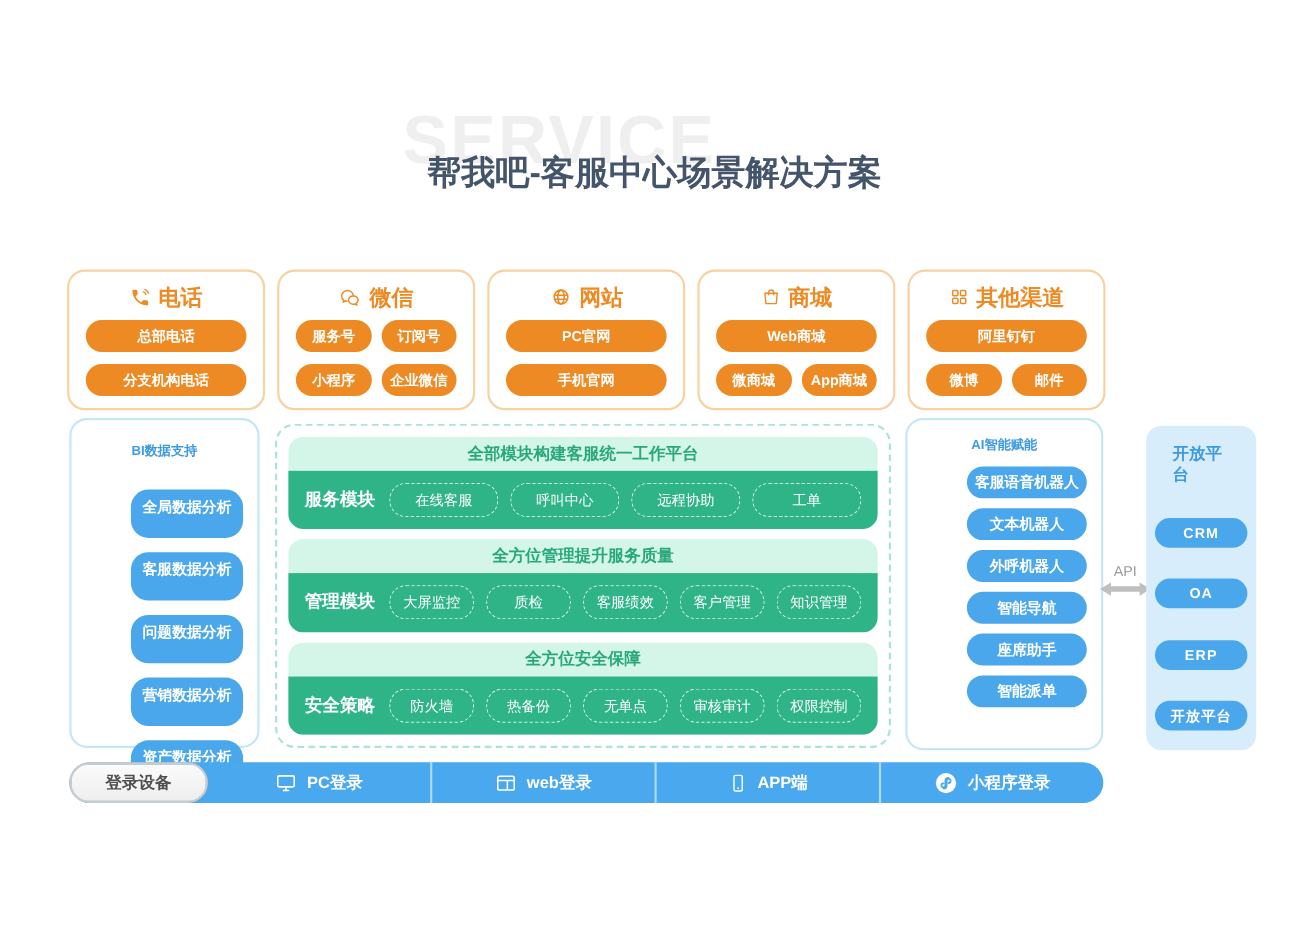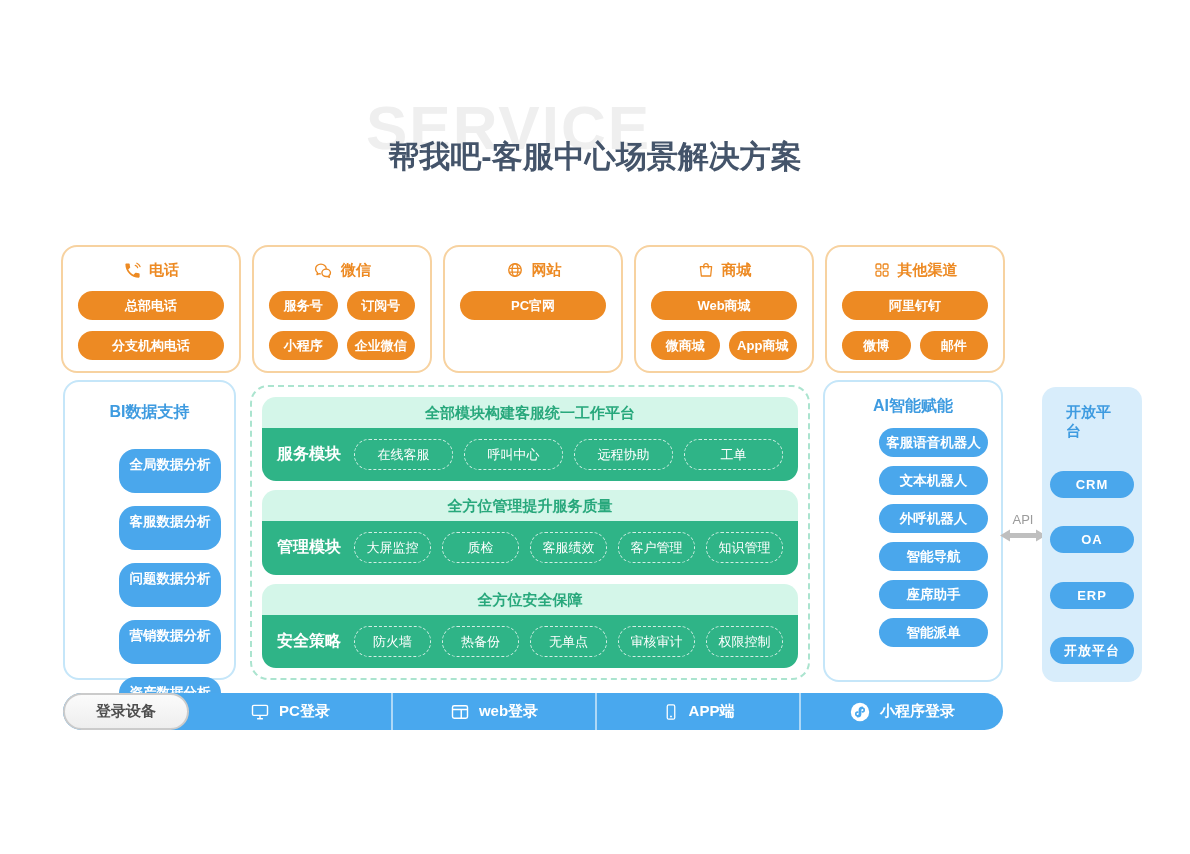--- a/index.html
+++ b/index.html
@@ -10,30 +10,30 @@
   .watermark{position:absolute;left:366px;top:92px;font-size:62px;font-weight:700;
              color:#EFEFEF;letter-spacing:2px;}
   .main-title{position:absolute;left:0;top:136px;width:100%;text-align:center;
               font-size:31px;font-weight:700;color:#44546A;}
 
   
   .channels{position:absolute;left:61px;top:245px;width:944px;height:128px;display:flex;gap:11px;}
   .channel-box{flex:1;background:#fff;border:2px solid #F7D2A0;border-radius:16px;
                box-sizing:border-box;padding:11px 15px 0;}
   .channel-header{height:24px;display:flex;align-items:center;justify-content:center;gap:7px;
-                  color:#ED8A23;font-weight:700;font-size:15px;margin-bottom:9px;}
+                  color:#ED8A23;font-weight:700;font-size:20px;margin-bottom:9px;}
   .crow{display:flex;gap:9px;margin-bottom:11px;}
   .cpill{flex:1;background:#ED8A23;border-radius:15px;color:#fff;font-size:13px;height:29px;
          line-height:29px;text-align:center;font-weight:600;white-space:nowrap;overflow:hidden;}
 
   
   .side-box{position:absolute;background:#fff;border:2px solid #C5E6F9;border-radius:16px;box-sizing:border-box;}
   #bi-box{left:63px;top:380px;width:173px;height:300px;}
   #ai-box{left:823px;top:380px;width:180px;height:302px;}
-  .side-title{text-align:center;color:#3E9BE0;font-weight:700;font-size:16px;margin-top:20px;}
+  .side-title{text-align:center;color:#3E9BE0;font-weight:700;font-size:12px;margin-top:20px;}
   #ai-box .side-title{margin-top:14px;}
   .side-pills{display:flex;flex-direction:column;gap:13px;padding:0 13px;margin-top:26px;margin-left:41px;}
   #ai-box .side-pills{gap:9px;margin-top:11px;}
   .bpill{background:#4AA7EC;border-radius:16px;color:#fff;font-size:13.5px;height:44px;
          line-height:31px;text-align:center;font-weight:600;}
   #ai-box .bpill{height:29px;line-height:29px;}
 
   
   #central{position:absolute;left:250px;top:385px;width:560px;height:295px;
            border:2px dashed #ABE4CF;border-radius:18px;box-sizing:border-box;
@@ -132,20 +132,23 @@
                 <path d="M5 10h14M5.5 14.5h13"></path>
                 <ellipse cx="12" cy="12" rx="3.5" ry="7.5"></ellipse>
               </g>
             </svg>
         </span>
         <span>网站</span>
       </div>
       <div class="crow">
           <div class="cpill">PC官网</div>
         </div>
+      <div class="crow">
+          <div class="cpill">手机官网</div>
+        </div>
     </div>
 
     <div class="channel-box">
       <div class="channel-header">
         <span class="icon">
           <svg width="18" height="18" viewBox="0 0 24 24">
               <g fill="none" stroke="#ED8A23" stroke-width="1.7" stroke-linejoin="round">
                 <path d="M4.5 7.5h15L18.2 20H5.8L4.5 7.5z"></path>
                 <path d="M9 10V6.5a3 3 0 0 1 6 0V10"></path>
               </g>

